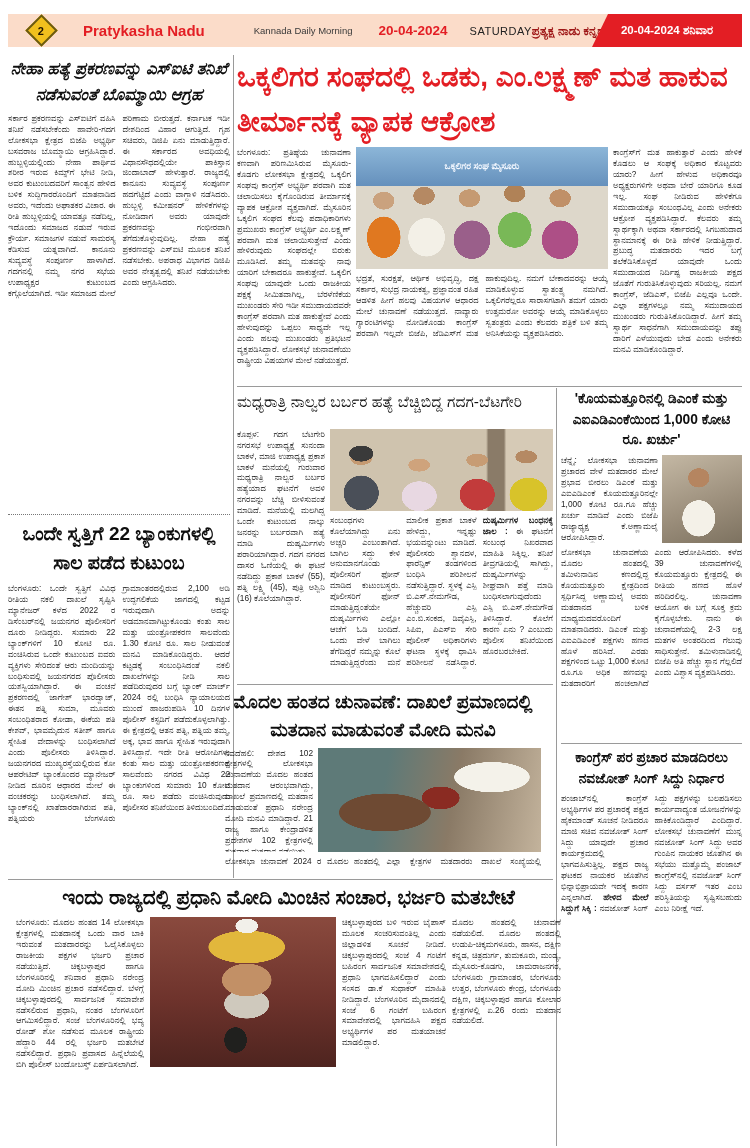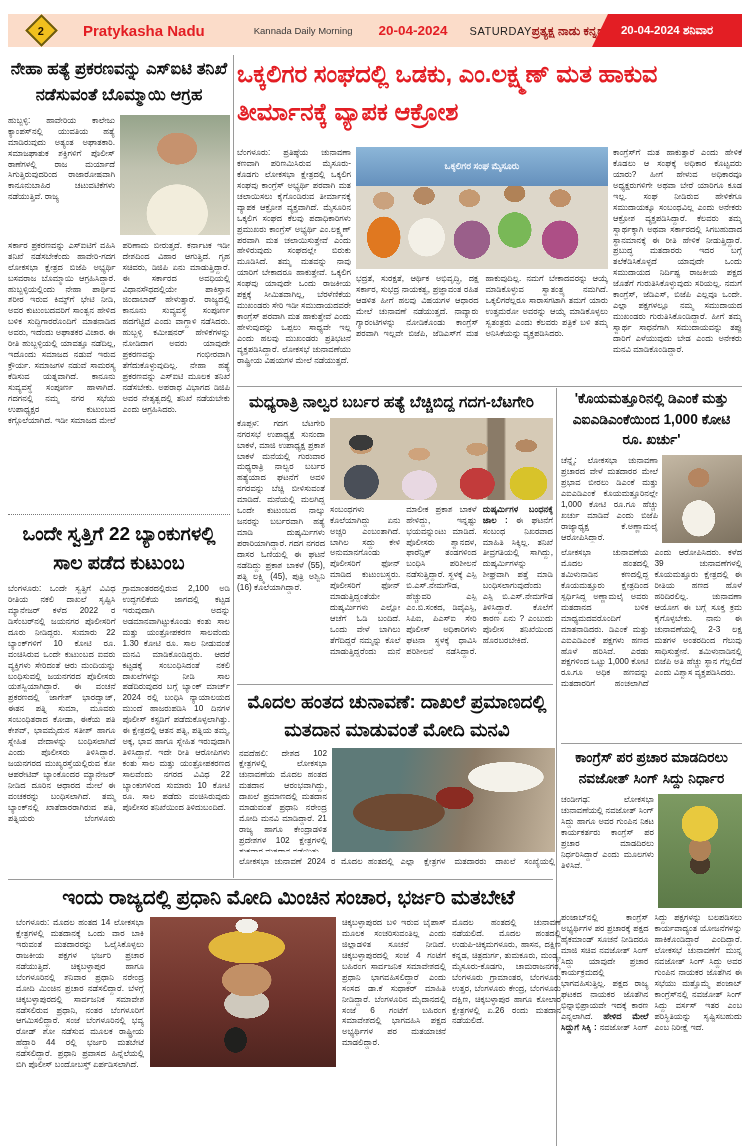--- a/index.html
+++ b/index.html
@@ -24,24 +24,24 @@
   .art{position:absolute;overflow:hidden;}
   .bt{font-size:8.3px;line-height:1.32;text-align:justify;color:#1d1d1d;overflow:hidden;}
   .cols2{columns:2;column-gap:7px;}
   .cols3{columns:3;column-gap:6px;}
   .ph{position:relative;overflow:hidden;background:#ccc;flex:0 0 auto;}
   .vline,.hline{position:absolute;background:#9a9a9a;}
   .dotline{position:absolute;border-top:1px dotted #777;height:0;}
   b.sub{font-weight:bold;}
   
   .hl-main{position:absolute;left:237px;top:55px;width:505px;height:90px;color:#e31e24;
-           font-size:24px;font-weight:800;line-height:1.6;overflow:hidden;}
-  .hl-n{font-size:16.5px;font-weight:800;line-height:1.6;color:#0e0e0e;text-align:center;}
+           font-size:28px;font-weight:800;line-height:1.6;overflow:hidden;}
+  .hl-n{font-size:16.5px;font-weight:800;line-height:1.6;color:#0e0e0e;text-align:center;font-style:italic;}
   .hl-loan{font-size:19px;font-weight:800;line-height:1.5;color:#0e0e0e;text-align:center;}
-  .hl-g{font-size:15.5px;font-weight:700;line-height:1.4;color:#0e0e0e;white-space:nowrap;overflow:hidden;margin-left:12px;}
+  .hl-g{font-size:15.5px;font-weight:400;line-height:1.4;color:#0e0e0e;white-space:nowrap;overflow:hidden;}
   .hl-ma{font-size:18.5px;font-weight:800;line-height:1.5;color:#0e0e0e;text-align:center;}
   .hl-r{font-size:13.8px;font-weight:800;line-height:1.5;color:#0e0e0e;text-align:center;}
   .hl-mt{font-size:20px;font-weight:800;line-height:1.4;color:#0e0e0e;text-align:center;}
   
   .ph-bommai{
     background:
       radial-gradient(ellipse 30% 22% at 52% 28%, #c6926e 0 60%, transparent 61%),
       radial-gradient(ellipse 46% 40% at 52% 82%, #f2eddc 0 60%, transparent 61%),
       linear-gradient(180deg,#96a48b 0%,#c0c2b0 45%,#d8d5c3 100%);}
   .ph-group .banner{position:absolute;left:0;top:0;width:100%;height:32%;
@@ -134,69 +134,61 @@
       <div class="ph ph-group" style="width:252px;height:122px;">
         <div class="banner">ಒಕ್ಕಲಿಗರ ಸಂಘ ಮೈಸೂರು</div>
       </div>
       <div class="bt cols2" style="margin-top:4px;flex:1;">ಭದ್ರತೆ, ಸುರಕ್ಷತೆ, ಆರ್ಥಿಕ ಅಭಿವೃದ್ಧಿ, ದಕ್ಷ ಸರ್ಕಾರ, ಸುಭದ್ರ ನಾಯಕತ್ವ, ಪ್ರಜ್ಞಾವಂತ ರಹಿತ ಆಡಳಿತ ಹೀಗೆ ಹಲವು ವಿಷಯಗಳ ಆಧಾರದ ಮೇಲೆ ಚುನಾವಣೆ ನಡೆಯುತ್ತದೆ. ನಾವ್ಯಾರು ಗ್ಯಾರಂಟಿಗಳನ್ನು ನೋಡಿಕೊಂಡು ಕಾಂಗ್ರೆಸ್ ಪರವಾಗಿ ಇಲ್ಲವೇ ಬಿಜೆಪಿ, ಜೆಡಿಎಸ್‌ಗೆ ಮತ ಹಾಕುವುದಿಲ್ಲ. ನಮಗೆ ಬೇಕಾದವರನ್ನು ಆಯ್ಕೆ ಮಾಡಿಕೊಳ್ಳುವ ಸ್ವಾತಂತ್ರ್ಯ ನಮಗಿದೆ. ಒಕ್ಕಲಿಗರೆಲ್ಲರೂ ಸಾರಾಸಗಟಾಗಿ ತಮಗೆ ಯಾರು ಉತ್ತಮರೋ ಅವರನ್ನು ಆಯ್ಕೆ ಮಾಡಿಕೊಳ್ಳಲು ಸ್ವತಂತ್ರರು ಎಂದು ಕೆಲವರು ಪತ್ರಿಕೆ ಬಳಿ ತಮ್ಮ ಅನಿಸಿಕೆಯನ್ನು ವ್ಯಕ್ತಪಡಿಸಿದರು.</div>
     </div>
     <div class="bt" style="flex:1;height:238px;">ಕಾಂಗ್ರೆಸ್‌ಗೆ ಮತ ಹಾಕುತ್ತಾರೆ ಎಂದು ಹೇಳಿಕೆ ಕೊಡಲು ಆ ಸಂಘಕ್ಕೆ ಅಧಿಕಾರ ಕೊಟ್ಟವರು ಯಾರು? ಹೀಗೆ ಹೇಳುವ ಅಧಿಕಾರವೂ ಅಧ್ಯಕ್ಷರುಗಳಿಗೇ ಅಥವಾ ಬೇರೆ ಯಾರಿಗೂ ಕೂಡ ಇಲ್ಲ. ಸಂಘ ನೀಡಿರುವ ಹೇಳಿಕೆಗೂ ಸಮುದಾಯಕ್ಕೂ ಸಂಬಂಧವಿಲ್ಲ ಎಂದು ಅನೇಕರು ಆಕ್ರೋಶ ವ್ಯಕ್ತಪಡಿಸಿದ್ದಾರೆ. ಕೆಲವರು ತಮ್ಮ ಸ್ವಾರ್ಥಕ್ಕಾಗಿ ಅಥವಾ ಸರ್ಕಾರದಲ್ಲಿ ಸಿಗಬಹುದಾದ ಸ್ಥಾನಮಾನಕ್ಕೆ ಈ ರೀತಿ ಹೇಳಿಕೆ ನೀಡುತ್ತಿದ್ದಾರೆ. ಪ್ರಬುದ್ಧ ಮತದಾರರು ಇದರ ಬಗ್ಗೆ ತಲೆಕೆಡಿಸಿಕೊಳ್ಳದೆ ಯಾವುದೇ ಒಂದು ಸಮುದಾಯದ ನಿರ್ದಿಷ್ಟ ರಾಜಕೀಯ ಪಕ್ಷದ ಜೊತೆಗೆ ಗುರುತಿಸಿಕೊಳ್ಳುವುದು ಸರಿಯಲ್ಲ. ನಮಗೆ ಕಾಂಗ್ರೆಸ್, ಜೆಡಿಎಸ್, ಬಿಜೆಪಿ ಎಲ್ಲವೂ ಒಂದೇ. ಎಲ್ಲಾ ಪಕ್ಷಗಳಲ್ಲೂ ನಮ್ಮ ಸಮುದಾಯದ ಮುಖಂಡರು ಗುರುತಿಸಿಕೊಂಡಿದ್ದಾರೆ. ಹೀಗೆ ತಮ್ಮ ಸ್ವಾರ್ಥ ಸಾಧನೆಗಾಗಿ ಸಮುದಾಯವನ್ನು ತಪ್ಪು ದಾರಿಗೆ ಎಳೆಯುವುದು ಬೇಡ ಎಂದು ಅನೇಕರು ಮನವಿ ಮಾಡಿಕೊಂಡಿದ್ದಾರೆ.</div>
   </div>
 
   <div class="art" style="left:8px;top:55px;width:222px;height:455px;">
     <div class="hl-n">ನೇಹಾ ಹತ್ಯೆ ಪ್ರಕರಣವನ್ನು ಎಸ್‌ಐಟಿ ತನಿಖೆ ನಡೆಸುವಂತೆ ಬೊಮ್ಮಾಯಿ ಆಗ್ರಹ</div>
-    <div style="display:flex;gap:5px;margin-top:7px;height:120px;overflow:hidden;">
-      <div class="bt" style="flex:1;">ಹುಬ್ಬಳ್ಳಿ: ಹಾವೇರಿಯ ಕಾಲೇಜು ಕ್ಯಾಂಪಸ್‌ನಲ್ಲಿ ಯುವತಿಯ ಹತ್ಯೆ ಮಾಡಿರುವುದು ಅತ್ಯಂತ ಅಘಾತಕಾರಿ. ಸಮಾಜಘಾತುಕ ಶಕ್ತಿಗಳಿಗೆ ಪೊಲೀಸ್ ಠಾಣೆಗಳಲ್ಲಿ ರಾಜ ಮರ್ಯಾದೆ ಸಿಗುತ್ತಿರುವುದರಿಂದ ರಾಜಾರೋಷವಾಗಿ ಕಾನೂನುಬಾಹಿರ ಚಟುವಟಿಕೆಗಳು ನಡೆಯುತ್ತಿವೆ. ರಾಜ್ಯ</div>
-      <div class="ph ph-bommai" style="width:110px;height:120px;"></div>
-    </div>
     <div class="bt cols2" style="margin-top:5px;height:236px;">ಸರ್ಕಾರ ಪ್ರಕರಣವನ್ನು ಎಸ್‌ಐಟಿಗೆ ವಹಿಸಿ ತನಿಖೆ ನಡೆಸಬೇಕೆಂದು ಹಾವೇರಿ-ಗದಗ ಲೋಕಸಭಾ ಕ್ಷೇತ್ರದ ಬಿಜೆಪಿ ಅಭ್ಯರ್ಥಿ ಬಸವರಾಜ ಬೊಮ್ಮಾಯಿ ಆಗ್ರಹಿಸಿದ್ದಾರೆ. ಹುಬ್ಬಳ್ಳಿಯಲ್ಲಿಂದು ನೇಹಾ ಪಾರ್ಥಿವ ಶರೀರ ಇರುವ ಕಿಮ್ಸ್‌ಗೆ ಭೇಟಿ ನೀಡಿ, ಅವರ ಕುಟುಂಬದವರಿಗೆ ಸಾಂತ್ವನ ಹೇಳಿದ ಬಳಿಕ ಸುದ್ದಿಗಾರರೊಂದಿಗೆ ಮಾತನಾಡಿದ ಅವರು, ಇದೆಂದು ಅಘಾತಕರ ವಿಚಾರ. ಈ ರೀತಿ ಹುಬ್ಬಳ್ಳಿಯಲ್ಲಿ ಯಾವತ್ತೂ ನಡೆದಿಲ್ಲ, ಇದೊಂದು ಸಮಾಜದ ನಡುವೆ ಇರುವ ಕ್ರೌರ್ಯ. ಸಮಾಜಗಳ ನಡುವೆ ಸಾಮರಸ್ಯ ಕೆಡಿಸುವ ಯತ್ನವಾಗಿದೆ. ಕಾನೂನು ಸುವ್ಯವಸ್ಥೆ ಸಂಪೂರ್ಣ ಹಾಳಾಗಿದೆ. ಗದಗನಲ್ಲಿ ನಮ್ಮ ನಗರ ಸಭೆಯ ಉಪಾಧ್ಯಕ್ಷರ ಕುಟುಂಬದ ಕಗ್ಗೊಲೆಯಾಗಿದೆ. ಇಡೀ ಸಮಾಜದ ಮೇಲೆ ಪರಿಣಾಮ ಬೀರುತ್ತದೆ. ಕರ್ನಾಟಕ ಇಡೀ ದೇಶದಿಂದ ವಿಹಾರ ಆಗುತ್ತಿದೆ. ಗೃಹ ಸಚಿವರು, ಡಿಜಿಪಿ ಏನು ಮಾಡುತ್ತಿದ್ದಾರೆ. ಈ ಸರ್ಕಾರದ ಅವಧಿಯಲ್ಲಿ ವಿಧಾನಸೌಧದಲ್ಲಿಯೇ ಪಾಕಿಸ್ತಾನ ಜಿಂದಾಬಾದ್ ಹೇಳುತ್ತಾರೆ. ರಾಜ್ಯದಲ್ಲಿ ಕಾನೂನು ಸುವ್ಯವಸ್ಥೆ ಸಂಪೂರ್ಣ ಹದಗೆಟ್ಟಿದೆ ಎಂದು ವಾಗ್ದಾಳಿ ನಡೆಸಿದರು. ಹುಬ್ಬಳ್ಳಿ ಕಮೀಷನರ್ ಹೇಳಿಕೆಗಳನ್ನು ನೋಡಿದಾಗ ಅವರು ಯಾವುದೇ ಪ್ರಕರಣವನ್ನು ಗಂಭೀರವಾಗಿ ತೆಗೆದುಕೊಳ್ಳುವುದಿಲ್ಲ. ನೇಹಾ ಹತ್ಯೆ ಪ್ರಕರಣವನ್ನು ಎಸ್‌ಐಟಿ ಮೂಲಕ ತನಿಖೆ ನಡೆಸಬೇಕು. ಅಪರಾಧ ವಿಭಾಗದ ಡಿಜಿಪಿ ಅವರ ನೇತೃತ್ವದಲ್ಲಿ ತನಿಖೆ ನಡೆಯಬೇಕು ಎಂದು ಆಗ್ರಹಿಸಿದರು.</div>
   </div>
 
   <div class="art" style="left:8px;top:520px;width:222px;height:356px;">
     <div class="hl-loan">ಒಂದೇ ಸ್ವತ್ತಿಗೆ 22 ಬ್ಯಾಂಕುಗಳಲ್ಲಿ ಸಾಲ ಪಡೆದ ಕುಟುಂಬ</div>
     <div class="bt cols2" style="margin-top:6px;height:286px;">ಬೆಂಗಳೂರು: ಒಂದೇ ಸ್ವತ್ತಿಗೆ ವಿವಿಧ ರೀತಿಯ ನಕಲಿ ದಾಖಲೆ ಸೃಷ್ಟಿಸಿ ಮ್ಯಾನೇಜರ್ ಕಳೆದ 2022 ರ ಡಿಸೆಂಬರ್‌ನಲ್ಲಿ ಜಯನಗರ ಪೊಲೀಸರಿಗೆ ದೂರು ನೀಡಿದ್ದರು. ಸುಮಾರು 22 ಬ್ಯಾಂಕ್‌ಗಳಿಗೆ 10 ಕೋಟಿ ರೂ. ವಂಚಿಸಿರುವ ಒಂದೇ ಕುಟುಂಬದ ಐವರು ವ್ಯಕ್ತಿಗಳು ಸೇರಿದಂತೆ ಆರು ಮಂದಿಯನ್ನು ಬಂಧಿಸುವಲ್ಲಿ ಜಯನಗರದ ಪೊಲೀಸರು ಯಶಸ್ವಿಯಾಗಿದ್ದಾರೆ. ಈ ವಂಚನೆ ಪ್ರಕರಣದಲ್ಲಿ ಜಾಗೇಶ್ ಭಾರದ್ವಾಜ್, ಈತನ ಪತ್ನಿ ಸುಮಾ, ಮೂವರು ಸಂಬಂಧಿತರಾದ ಕೋಡಾ, ಈಕೆಯ ಪತಿ ಕೇಶವ್, ಭಾವಮೈದುನ ಸತೀಶ್ ಹಾಗೂ ಸ್ನೇಹಿತ ವೇದಾಳನ್ನು ಬಂಧಿಸಲಾಗಿದೆ ಎಂದು ಪೊಲೀಸರು ತಿಳಿಸಿದ್ದಾರೆ. ಜಯನಗರದ ಮುಖ್ಯರಸ್ತೆಯಲ್ಲಿರುವ ಕೋ ಆಪರೇಟಿವ್ ಬ್ಯಾಂಕೊಂದರ ಮ್ಯಾನೇಜರ್ ನೀಡಿದ ದೂರಿನ ಆಧಾರದ ಮೇಲೆ ಈ ವಂಚಕರನ್ನು ಬಂಧಿಸಲಾಗಿದೆ. ತಮ್ಮ ಬ್ಯಾಂಕ್‌ನಲ್ಲಿ ಖಾತೆದಾರರಾಗಿರುವ ಪತಿ, ಪತ್ನಿಯರು ಬೆಂಗಳೂರು ಗ್ರಾಮಾಂತರದಲ್ಲಿರುವ 2,100 ಅಡಿ ಉದ್ದಗಲಿಕೆಯ ಜಾಗದಲ್ಲಿ ಕಟ್ಟಡ ಇರುವುದಾಗಿ ಅದನ್ನು ಅಡಮಾನವಾಗಿಟ್ಟುಕೊಂಡು ಕಂತು ಸಾಲ ಮತ್ತು ಯಂತ್ರೋಪಕರಣ ಸಾಲವೆಂದು 1.30 ಕೋಟಿ ರೂ. ಸಾಲ ನೀಡುವಂತೆ ಮನವಿ ಮಾಡಿಕೊಂಡಿದ್ದರು. ಆದರೆ ಕಟ್ಟಡಕ್ಕೆ ಸಂಬಂಧಿಸಿದಂತೆ ನಕಲಿ ದಾಖಲೆಗಳನ್ನು ನೀಡಿ ಸಾಲ ಪಡೆದಿರುವುದರ ಬಗ್ಗೆ ಬ್ಯಾಂಕ್ ಮಾರ್ಚ್ 2024 ರಲ್ಲಿ ಬಂಧಿಸಿ ನ್ಯಾಯಾಲಯದ ಮುಂದೆ ಹಾಜರುಪಡಿಸಿ 10 ದಿನಗಳ ಪೊಲೀಸ್ ಕಸ್ಟಡಿಗೆ ಪಡೆದುಕೊಳ್ಳಲಾಗಿತ್ತು. ಈ ಕ್ಷೇತ್ರದಲ್ಲಿ ಆತನ ಪತ್ನಿ, ಪತ್ನಿಯ ತಮ್ಮ, ಅಕ್ಕ, ಭಾವ ಹಾಗೂ ಸ್ನೇಹಿತ ಇರುವುದಾಗಿ ತಿಳಿಸಿದ್ದಾನೆ. ಇದೇ ರೀತಿ ಆರೋಪಿಗಳು ಕಂತು ಸಾಲ ಮತ್ತು ಯಂತ್ರೋಪಕರಣದ ಸಾಲವೆಂದು ನಗರದ ವಿವಿಧ 22 ಬ್ಯಾಂಕುಗಳಿಂದ ಸುಮಾರು 10 ಕೋಟಿ ರೂ. ಸಾಲ ಪಡೆದು ವಂಚಿಸಿರುವುದು ಪೊಲೀಸರ ತನಿಖೆಯಿಂದ ತಿಳಿದುಬಂದಿದೆ.</div>
   </div>
 
   <div class="art" style="left:237px;top:391px;width:316px;height:290px;">
     <div class="hl-g">ಮಧ್ಯರಾತ್ರಿ ನಾಲ್ವರ ಬರ್ಬರ ಹತ್ಯೆ ಬೆಚ್ಚಿಬಿದ್ದ ಗದಗ-ಬೆಟಗೇರಿ</div>
-    <div style="display:flex;gap:5px;margin-top:5px;height:262px;overflow:hidden;">
+    <div style="display:flex;gap:5px;margin-top:16px;height:262px;overflow:hidden;">
       <div class="bt" style="width:88px;height:262px;">ಕೊಪ್ಪಳ: ಗದಗ ಬೆಟಗೇರಿ ನಗರಸಭೆ ಉಪಾಧ್ಯಕ್ಷೆ ಸುನಂದಾ ಬಾಕಳೆ, ಮಾಜಿ ಉಪಾಧ್ಯಕ್ಷ ಪ್ರಕಾಶ ಬಾಕಳೆ ಮನೆಯಲ್ಲಿ ಗುರುವಾರ ಮಧ್ಯರಾತ್ರಿ ನಾಲ್ವರ ಬರ್ಬರ ಹತ್ಯೆಯಾದ ಘಟನೆಗೆ ಅವಳಿ ನಗರವನ್ನು ಬೆಚ್ಚಿ ಬೀಳಿಸುವಂತೆ ಮಾಡಿದೆ. ಮನೆಯಲ್ಲಿ ಮಲಗಿದ್ದ ಒಂದೇ ಕುಟುಂಬದ ನಾಲ್ಕು ಜನರನ್ನು ಬರ್ಬರವಾಗಿ ಹತ್ಯೆ ಮಾಡಿ ದುಷ್ಕರ್ಮಿಗಳು ಪರಾರಿಯಾಗಿದ್ದಾರೆ. ಗದಗ ನಗರದ ದಾಸರ ಓಣಿಯಲ್ಲಿ ಈ ಘಟನೆ ನಡೆದಿದ್ದು ಪ್ರಕಾಶ ಬಾಕಳೆ (55), ಪತ್ನಿ ಲಕ್ಷ್ಮಿ (45), ಪುತ್ರಿ ಅಶ್ವಿನಿ (16) ಕೊಲೆಯಾಗಿದ್ದಾರೆ.</div>
       <div style="flex:1;display:flex;flex-direction:column;overflow:hidden;">
         <div class="ph ph-family" style="width:100%;height:82px;"></div>
         <div class="bt cols3" style="margin-top:4px;flex:1;">
           <span>ಸಂಬಂಧಗಳು ಕೊಲೆಯಾಗಿದ್ದು ಏನು ಅಚ್ಚರಿ ಎಂಬಂತಾಗಿದೆ. ಬಾಗಿಲ ಸದ್ದು ಕೇಳಿ ಅನುಮಾನಗೊಂಡು ಪೊಲೀಸರಿಗೆ ಫೋನ್ ಮಾಡಿದ ಕುಟುಂಬಸ್ಥರು. ಪೊಲೀಸರಿಗೆ ಫೋನ್ ಮಾಡುತ್ತಿದ್ದಂತೆಯೇ ದುಷ್ಕರ್ಮಿಗಳು ಎಲ್ಲೋ ಆಚೆಗೆ ಓಡಿ ಬಂದಿದೆ. ಒಂದು ವೇಳೆ ಬಾಗಿಲು ತೆಗೆದಿದ್ದರೆ ನಮ್ಮನ್ನು ಕೊಲೆ ಮಾಡುತ್ತಿದ್ದರೆಂದು ಮನೆ ಮಾಲೀಕ ಪ್ರಕಾಶ ಬಾಕಳೆ ಹೇಳಿದ್ದು, ಇನ್ನಷ್ಟು ಭಯವನ್ನುಂಟು ಮಾಡಿದೆ. ಪೊಲೀಸರು ಶ್ವಾನದಳ, ಫಾರೆನ್ಸಿಕ್ ತಂಡಗಳಿಂದ ಬಂಧಿಸಿ ಪರಿಶೀಲನೆ ನಡೆಸುತ್ತಿದ್ದಾರೆ. ಸ್ಥಳಕ್ಕೆ </span><span>ಎಸ್ಪಿ ಬಿ.ಎಸ್.ನೇಮಗೌಡ, ಹೆಚ್ಚುವರಿ ಎಸ್ಪಿ ಎಂ.ಬಿ.ಸಂಕದ, ಡಿವೈಎಸ್ಪಿ, ಸಿಪಿಐ, ಪಿಎಸ್‌ಐ ಸೇರಿ ಪೊಲೀಸ್ ಅಧಿಕಾರಿಗಳು ಘಟನಾ ಸ್ಥಳಕ್ಕೆ ಧಾವಿಸಿ ಪರಿಶೀಲನೆ ನಡೆಸಿದ್ದಾರೆ. </span><b class="sub">ದುಷ್ಕರ್ಮಿಗಳ ಬಂಧನಕ್ಕೆ ಜಾಲ :</b><span> ಈ ಘಟನೆಗೆ ಸಂಬಂಧ ನಿಖರವಾದ ಮಾಹಿತಿ ಸಿಕ್ಕಿಲ್ಲ. ತನಿಖೆ ತೀವ್ರಗತಿಯಲ್ಲಿ ಸಾಗಿದ್ದು, ದುಷ್ಕರ್ಮಿಗಳನ್ನು ಶೀಘ್ರವಾಗಿ ಪತ್ತೆ ಮಾಡಿ ಬಂಧಿಸಲಾಗುವುದೆಂದು ಎಸ್ಪಿ ಬಿ.ಎಸ್.ನೇಮಗೌಡ ತಿಳಿಸಿದ್ದಾರೆ. ಕೊಲೆಗೆ ಕಾರಣ ಏನು ? ಎಂಬುದು ಪೊಲೀಸ ತನಿಖೆಯಿಂದ ಹೊರಬರಬೇಕಿದೆ.</span>
         </div>
       </div>
     </div>
   </div>
 
-  <div class="art" style="left:239px;top:688px;width:316px;height:188px;">
+  <div class="art" style="left:225px;top:688px;width:316px;height:188px;">
     <div class="hl-ma">ಮೊದಲ ಹಂತದ ಚುನಾವಣೆ: ದಾಖಲೆ ಪ್ರಮಾಣದಲ್ಲಿ ಮತದಾನ ಮಾಡುವಂತೆ ಮೋದಿ ಮನವಿ</div>
     <div style="display:flex;gap:5px;margin-top:4px;height:104px;overflow:hidden;">
       <div class="bt" style="width:88px;height:104px;">ನವದೆಹಲಿ: ದೇಶದ 102 ಕ್ಷೇತ್ರಗಳಲ್ಲಿ ಲೋಕಸಭಾ ಚುನಾವಣೆಯ ಮೊದಲ ಹಂತದ ಮತದಾನ ಆರಂಭವಾಗಿದ್ದು, ದಾಖಲೆ ಪ್ರಮಾಣದಲ್ಲಿ ಮತದಾನ ಮಾಡುವಂತೆ ಪ್ರಧಾನಿ ನರೇಂದ್ರ ಮೋದಿ ಮನವಿ ಮಾಡಿದ್ದಾರೆ. 21 ರಾಜ್ಯ ಹಾಗೂ ಕೇಂದ್ರಾಡಳಿತ ಪ್ರದೇಶಗಳ 102 ಕ್ಷೇತ್ರಗಳಲ್ಲಿ ಶುಕ್ರವಾರ ಮತದಾನ ನಡೆಯಿತು.</div>
       <div class="ph ph-vote" style="flex:1;height:104px;"></div>
     </div>
     <div class="bt cols2" style="margin-top:4px;height:20px;">ಲೋಕಸಭಾ ಚುನಾವಣೆ 2024 ರ ಮೊದಲ ಹಂತದಲ್ಲಿ ಎಲ್ಲಾ ಕ್ಷೇತ್ರಗಳ ಮತದಾರರು ದಾಖಲೆ ಸಂಖ್ಯೆಯಲ್ಲಿ ಮತದಾನ ಮಾಡಬೇಕೆಂದು ಪ್ರಧಾನಿ ನರೇಂದ್ರ ಮೋದಿ ಸಾಮಾಜಿಕ ಜಾಲತಾಣ ಎಕ್ಸ್‌ನಲ್ಲಿ ಮನವಿ ಮಾಡಿದ್ದಾರೆ.</div>
   </div>
 
   <div class="art" style="left:561px;top:389px;width:181px;height:350px;">
     <div class="hl-r">'ಕೊಯಮತ್ತೂರಿನಲ್ಲಿ ಡಿಎಂಕೆ ಮತ್ತು ಎಐಎಡಿಎಂಕೆಯಿಂದ 1,000 ಕೋಟಿ ರೂ. ಖರ್ಚು'</div>
     <div style="display:flex;gap:4px;margin-top:4px;height:88px;overflow:hidden;">
       <div class="bt" style="flex:1;">ಚೆನ್ನೈ: ಲೋಕಸಭಾ ಚುನಾವಣಾ ಪ್ರಚಾರದ ವೇಳೆ ಮತದಾರರ ಮೇಲೆ ಪ್ರಭಾವ ಬೀರಲು ಡಿಎಂಕೆ ಮತ್ತು ಎಐಎಡಿಎಂಕೆ ಕೊಯಮತ್ತೂರಿನಲ್ಲೇ 1,000 ಕೋಟಿ ರೂ.ಗೂ ಹೆಚ್ಚು ಖರ್ಚು ಮಾಡಿವೆ ಎಂದು ಬಿಜೆಪಿ ರಾಜ್ಯಾಧ್ಯಕ್ಷ ಕೆ.ಅಣ್ಣಾಮಲೈ ಆರೋಪಿಸಿದ್ದಾರೆ.</div>
       <div class="ph ph-annamalai" style="width:80px;height:88px;"></div>
     </div>
     <div class="bt cols2" style="margin-top:4px;height:210px;column-gap:6px;">ಲೋಕಸಭಾ ಚುನಾವಣೆಯ ಮೊದಲ ಹಂತದಲ್ಲಿ ತಮಿಳುನಾಡಿನ ಕಣದಲ್ಲಿದ್ದ ಕೊಯಮತ್ತೂರು ಕ್ಷೇತ್ರದಿಂದ ಸ್ಪರ್ಧಿಸಿದ್ದ ಅಣ್ಣಾಮಲೈ ಅವರು ಮತದಾನದ ಬಳಿಕ ಮಾಧ್ಯಮದವರೊಂದಿಗೆ ಮಾತನಾಡಿದರು. ಡಿಎಂಕೆ ಮತ್ತು ಎಐಎಡಿಎಂಕೆ ಪಕ್ಷಗಳು ಹಣದ ಹೊಳೆ ಹರಿಸಿವೆ. ಎರಡು ಪಕ್ಷಗಳಿಂದ ಒಟ್ಟು 1,000 ಕೋಟಿ ರೂ.ಗೂ ಅಧಿಕ ಹಣವನ್ನು ಮತದಾರರಿಗೆ ಹಂಚಲಾಗಿದೆ ಎಂದು ಆರೋಪಿಸಿದರು. ಕಳೆದ 39 ಚುನಾವಣೆಗಳಲ್ಲಿ ಕೊಯಮತ್ತೂರು ಕ್ಷೇತ್ರದಲ್ಲಿ ಈ ರೀತಿಯ ಹಣದ ಹೊಳೆ ಹರಿದಿರಲಿಲ್ಲ. ಚುನಾವಣಾ ಆಯೋಗ ಈ ಬಗ್ಗೆ ಸೂಕ್ತ ಕ್ರಮ ಕೈಗೊಳ್ಳಬೇಕು. ನಾನು ಈ ಚುನಾವಣೆಯಲ್ಲಿ 2-3 ಲಕ್ಷ ಮತಗಳ ಅಂತರದಿಂದ ಗೆಲುವು ಸಾಧಿಸುತ್ತೇನೆ. ತಮಿಳುನಾಡಿನಲ್ಲಿ ಬಿಜೆಪಿ ಅತಿ ಹೆಚ್ಚು ಸ್ಥಾನ ಗೆಲ್ಲಲಿದೆ ಎಂದು ವಿಶ್ವಾಸ ವ್ಯಕ್ತಪಡಿಸಿದರು.</div>
   </div>
 
   <div class="art" style="left:561px;top:748px;width:181px;height:398px;">
     <div class="hl-r">ಕಾಂಗ್ರೆಸ್ ಪರ ಪ್ರಚಾರ ಮಾಡದಿರಲು ನವಜೋತ್ ಸಿಂಗ್ ಸಿದ್ದು ನಿರ್ಧಾರ</div>
-    <div style="display:flex;gap:4px;margin-top:5px;height:114px;overflow:hidden;">
-      <div class="bt" style="flex:1;">ಚಂಡೀಗಢ: ಲೋಕಸಭಾ ಚುನಾವಣೆಯಲ್ಲಿ ನವಜೋತ್ ಸಿಂಗ್ ಸಿದ್ದು ಹಾಗೂ ಅವರ ಗುಂಪಿನ ನಿಕಟ ಕಾರ್ಯಕರ್ತರು ಕಾಂಗ್ರೆಸ್ ಪರ ಪ್ರಚಾರ ಮಾಡದಿರಲು ನಿರ್ಧರಿಸಿದ್ದಾರೆ ಎಂದು ಮೂಲಗಳು ತಿಳಿಸಿವೆ.</div>
-      <div class="ph ph-sidhu" style="width:84px;height:114px;"></div>
-    </div>
     <div class="bt cols2" style="margin-top:4px;height:228px;column-gap:6px;">
       <span>ಪಂಜಾಬ್‌ನಲ್ಲಿ ಕಾಂಗ್ರೆಸ್ ಅಭ್ಯರ್ಥಿಗಳ ಪರ ಪ್ರಚಾರಕ್ಕೆ ಪಕ್ಷದ ಹೈಕಮಾಂಡ್ ಸೂಚನೆ ನೀಡಿದರೂ ಮಾಜಿ ಸಚಿವ ನವಜೋತ್ ಸಿಂಗ್ ಸಿದ್ದು ಯಾವುದೇ ಪ್ರಚಾರ ಕಾರ್ಯಕ್ರಮದಲ್ಲಿ ಭಾಗವಹಿಸುತ್ತಿಲ್ಲ. ಪಕ್ಷದ ರಾಜ್ಯ ಘಟಕದ ನಾಯಕರ ಜೊತೆಗಿನ ಭಿನ್ನಾಭಿಪ್ರಾಯವೇ ಇದಕ್ಕೆ ಕಾರಣ ಎನ್ನಲಾಗಿದೆ. </span><b class="sub">ಹೇಳಿದ ಮೇಲೆ ಸಿದ್ದುಗೆ ಸಿಕ್ಕಿ :</b><span> ನವಜೋತ್ ಸಿಂಗ್ ಸಿದ್ದು ಪಕ್ಷಗಳನ್ನು ಬಲಪಡಿಸಲು ಕಾರ್ಯವಾದ್ಯಂತ ಯೋಜನೆಗಳನ್ನು ಹಾಕಿಕೊಂಡಿದ್ದಾರೆ ಎಂದಿದ್ದಾರೆ. ಲೋಕಸಭೆ ಚುನಾವಣೆಗೆ ಮುನ್ನ ನವಜೋತ್ ಸಿಂಗ್ ಸಿದ್ದು ಅವರ ಗುಂಪಿನ ನಾಯಕರ ಜೊತೆಗಿನ ಈ ಸಭೆಯು ಮತ್ತೊಮ್ಮೆ ಪಂಜಾಬ್ ಕಾಂಗ್ರೆಸ್‌ನಲ್ಲಿ ನವಜೋತ್ ಸಿಂಗ್ ಸಿದ್ದು ವರ್ಸಸ್ ಇತರ ಎಂಬ ಪರಿಸ್ಥಿತಿಯನ್ನು ಸೃಷ್ಟಿಸಬಹುದು ಎಂಬ ನಿರೀಕ್ಷೆ ಇದೆ.</span>
     </div>
   </div>
 
   <div class="art" style="left:16px;top:883px;width:545px;height:263px;">
     <div class="hl-mt">ಇಂದು ರಾಜ್ಯದಲ್ಲಿ ಪ್ರಧಾನಿ ಮೋದಿ ಮಿಂಚಿನ ಸಂಚಾರ, ಭರ್ಜರಿ ಮತಬೇಟೆ</div>
     <div style="display:flex;gap:6px;margin-top:6px;height:222px;overflow:hidden;">
       <div class="bt" style="width:128px;height:222px;">ಬೆಂಗಳೂರು: ಮೊದಲ ಹಂತದ 14 ಲೋಕಸಭಾ ಕ್ಷೇತ್ರಗಳಲ್ಲಿ ಮತದಾನಕ್ಕೆ ಒಂದು ವಾರ ಬಾಕಿ ಇರುವಂತೆ ಮತದಾರರನ್ನು ಓಲೈಸಿಕೊಳ್ಳಲು ರಾಜಕೀಯ ಪಕ್ಷಗಳ ಭರ್ಜರಿ ಪ್ರಚಾರ ನಡೆಯುತ್ತಿದೆ. ಚಿಕ್ಕಬಳ್ಳಾಪುರ ಹಾಗೂ ಬೆಂಗಳೂರಿನಲ್ಲಿ ಶನಿವಾರ ಪ್ರಧಾನಿ ನರೇಂದ್ರ ಮೋದಿ ಮಿಂಚಿನ ಪ್ರಚಾರ ನಡೆಸಲಿದ್ದಾರೆ. ಬೆಳಗ್ಗೆ ಚಿಕ್ಕಬಳ್ಳಾಪುರದಲ್ಲಿ ಸಾರ್ವಜನಿಕ ಸಮಾವೇಶ ನಡೆಸಲಿರುವ ಪ್ರಧಾನಿ, ನಂತರ ಬೆಂಗಳೂರಿಗೆ ಆಗಮಿಸಲಿದ್ದಾರೆ. ಸಂಜೆ ಬೆಂಗಳೂರಿನಲ್ಲಿ ಭವ್ಯ ರೋಡ್ ಶೋ ನಡೆಸುವ ಮೂಲಕ ರಾಷ್ಟ್ರೀಯ ಹೆದ್ದಾರಿ 44 ರಲ್ಲಿ ಭರ್ಜರಿ ಮತಬೇಟೆ ನಡೆಸಲಿದ್ದಾರೆ. ಪ್ರಧಾನಿ ಪ್ರವಾಸದ ಹಿನ್ನೆಲೆಯಲ್ಲಿ ಬಿಗಿ ಪೊಲೀಸ್ ಬಂದೋಬಸ್ತ್ ಏರ್ಪಡಿಸಲಾಗಿದೆ.</div>
       <div style="width:186px;display:flex;flex-direction:row;overflow:hidden;">

